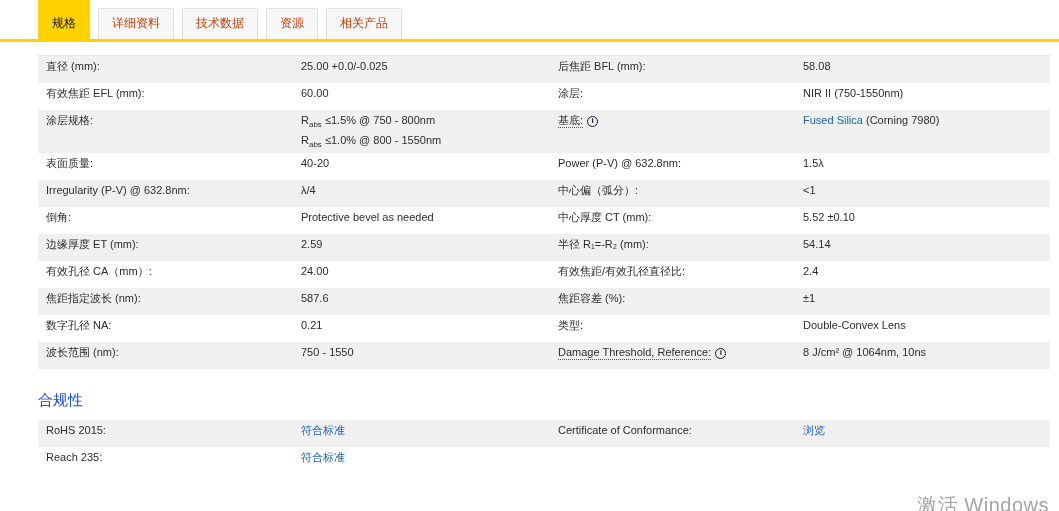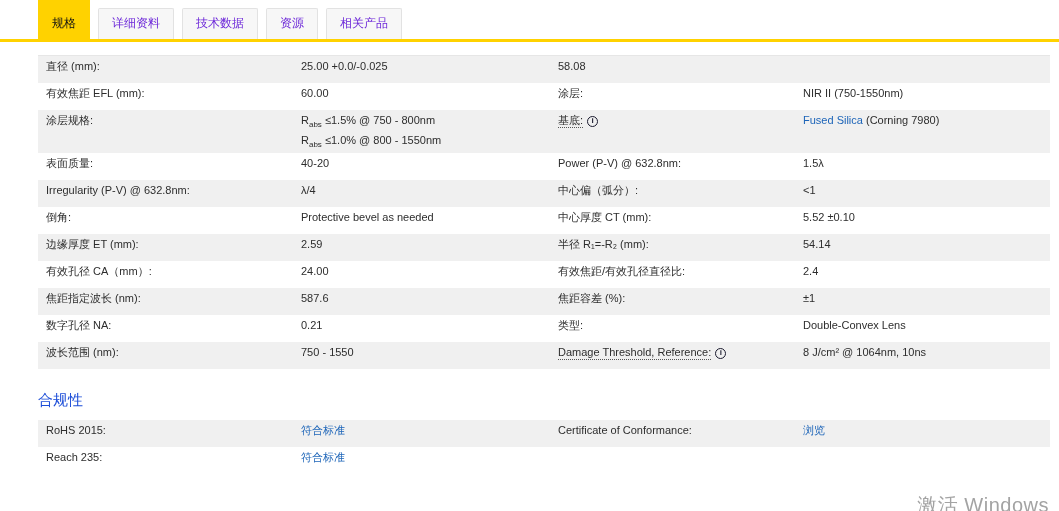--- a/index.html
+++ b/index.html
@@ -14,21 +14,21 @@
   
   .tabbar {
     display: flex;
     align-items: flex-end;
     padding-left: 38px;
     border-bottom: 3px solid #ffd200;
     height: 42px;
   }
   .tab {
     font-size: 12px;
-    color: #6d28d9;
+    color: #c2410c;
     background: #f7f7f7;
     border: 1px solid #e2e2e2;
     border-bottom: none;
     border-radius: 2px 2px 0 0;
     padding: 6px 13px 7px 13px;
     margin-right: 8px;
     white-space: nowrap;
     cursor: pointer;
   }
   .tab.active {
@@ -104,20 +104,21 @@
   <div class="tab">技术数据</div>
   <div class="tab">资源</div>
   <div class="tab">相关产品</div>
 </div>
 
 <div class="spec-table">
 
   <div class="row alt">
     <div class="cell">直径 (mm):</div>
     <div class="cell">25.00 +0.0/-0.025</div>
+    <div class="cell">后焦距 BFL (mm):</div>
     <div class="cell">58.08</div>
   </div>
 
   <div class="row">
     <div class="cell">有效焦距 EFL (mm):</div>
     <div class="cell">60.00</div>
     <div class="cell">涂层:</div>
     <div class="cell">NIR II (750-1550nm)</div>
   </div>
 

